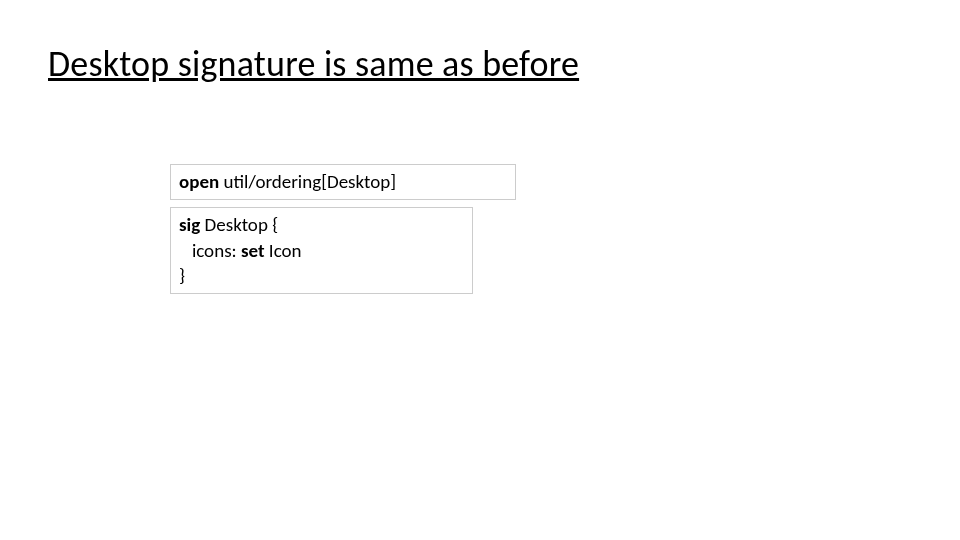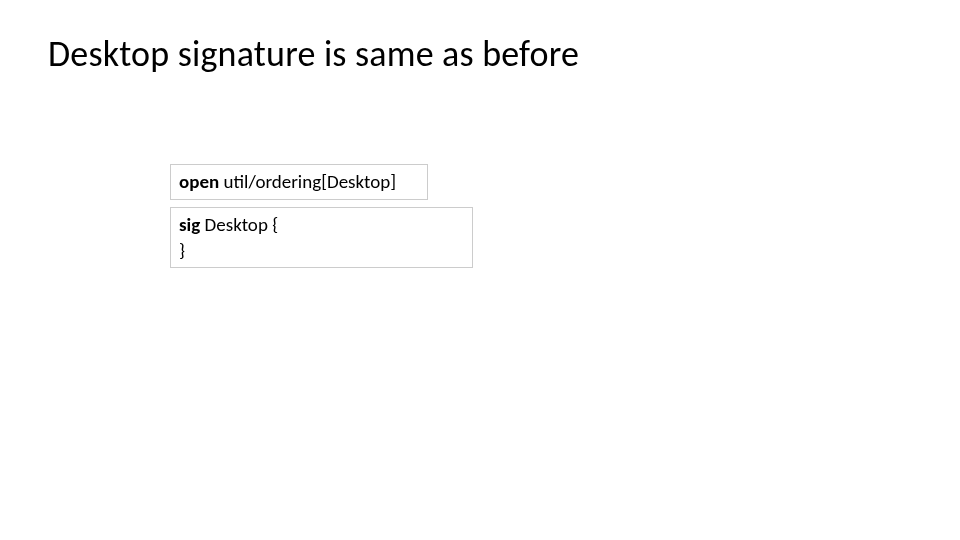--- a/index.html
+++ b/index.html
@@ -9,39 +9,40 @@
     }
     body {
       width: 960px;
       height: 540px;
       background: #ffffff;
       font-family: "Segoe UI", "Calibri", Arial, sans-serif;
       position: relative;
     }
     .slide-title {
       position: absolute;
-      top: 32px;
+      top: 42px;
       left: 48px;
       font-size: 36px;
       font-weight: 400;
       color: #000000;
       letter-spacing: 0.2px;
+      text-decoration: underline;
     }
     .code-box {
       position: absolute;
       top: 164px;
       left: 170px;
       border: 1px solid #cccccc;
       padding: 4px 8px;
       font-size: 19px;
       color: #000000;
       line-height: 1.35;
     }
     .box-top {
-      width: 258px;
+      width: 346px;
     }
     .box-bottom {
       top: 207px;
       width: 303px;
     }
     .kw {
       font-weight: 700;
     }
     .code-line {
       white-space: pre;
@@ -51,14 +52,15 @@
 <body>
 
 <div class="slide-title">Desktop signature is same as before</div>
 
 <div class="code-box box-top">
   <span class="code-line"><span class="kw">open</span><span> util/ordering[Desktop]</span></span>
 </div>
 
 <div class="code-box box-bottom">
   <div class="code-line"><span class="kw">sig</span><span> Desktop {</span></div>
+  <div class="code-line"><span>   icons: </span><span class="kw">set</span><span> Icon</span></div>
   <div class="code-line">}</div>
 </div>
 
 </body></html>

